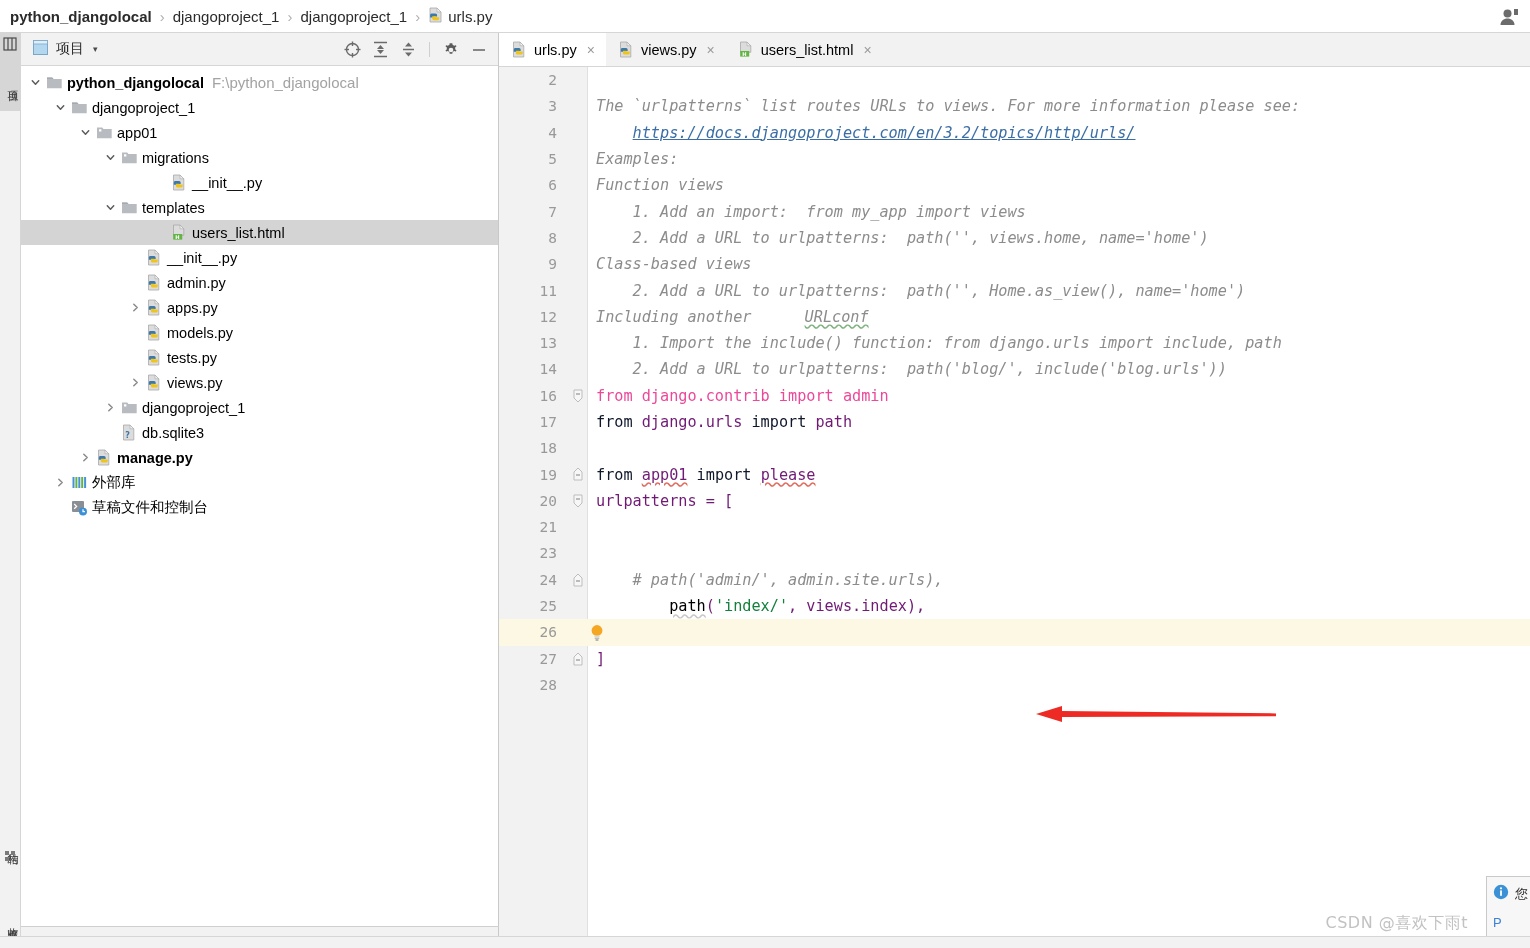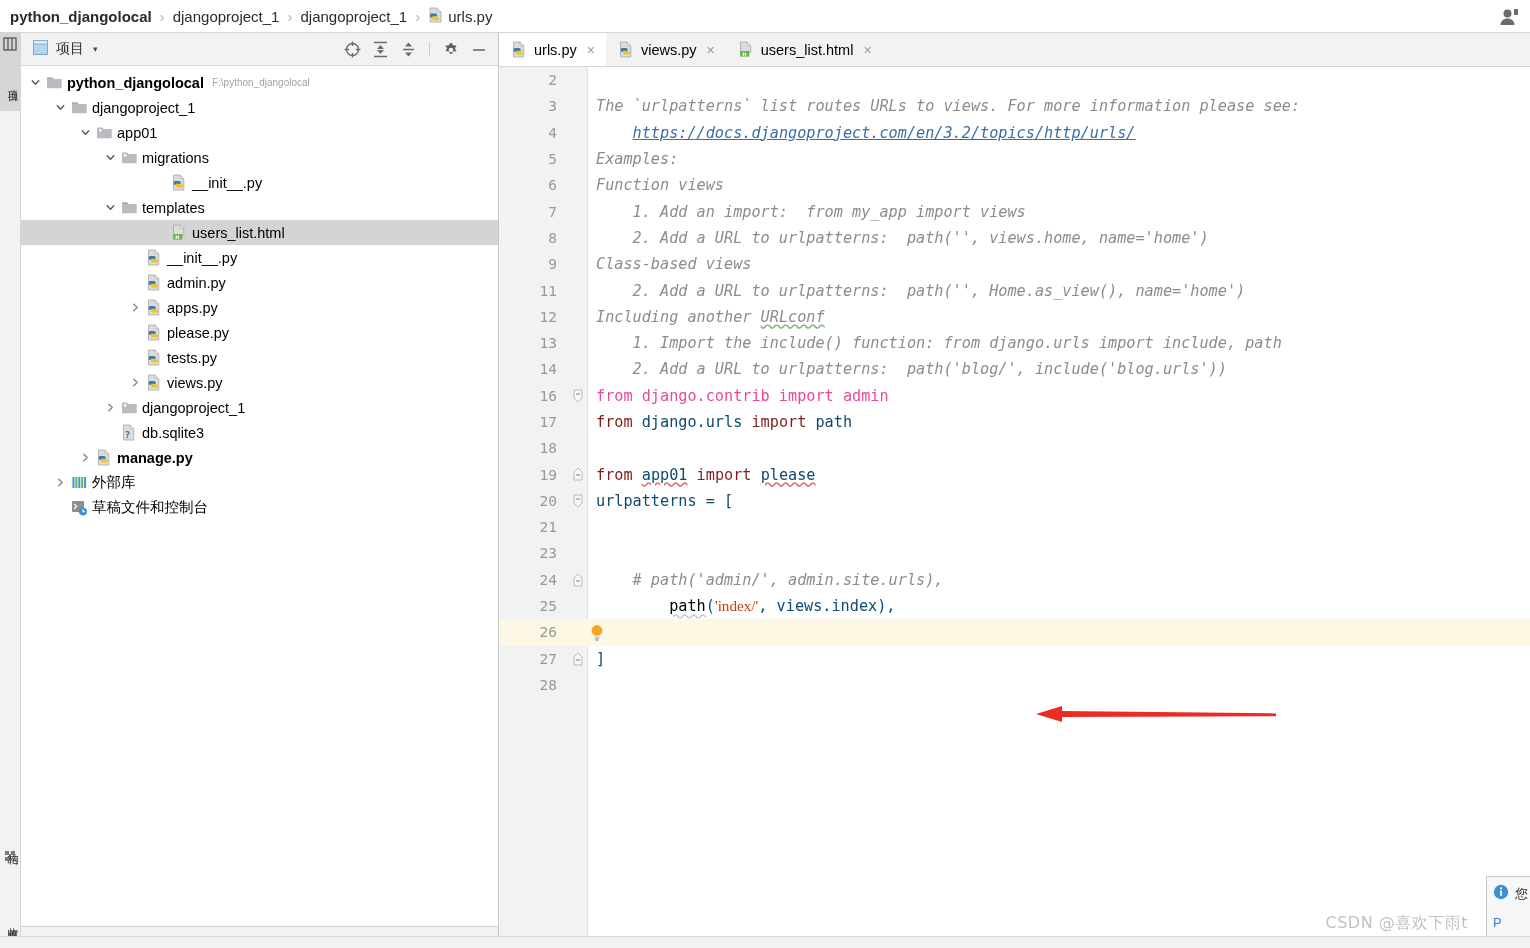--- a/index.html
+++ b/index.html
@@ -111,21 +111,21 @@
     cursor: default;
   }
   .trow.selected { background: #d4d4d4; }
   .twist {
     width: 13px; height: 13px;
     display: inline-flex; align-items: center; justify-content: center;
     flex: 0 0 auto;
   }
   .tlabel { margin-left: 4px; }
   .tlabel.bold { font-weight: bold; }
-  .tpath { color: #a3a3a3; margin-left: 8px; font-size: 10px; }
+  .tpath { color: #a3a3a3; margin-left: 8px; font-size: 15px; }
   .ticon { flex: 0 0 auto; display: inline-flex; align-items: center; }
 
   
   .editor-area {
     position: absolute; left: 499px; top: 33px;
     width: 1031px; height: 915px;
     background: #ffffff;
   }
   .tab-bar {
     position: relative;
@@ -193,38 +193,39 @@
     position: relative; height: 26.3px;
   }
   .ctext {
     padding-left: 9px;
     white-space: pre;
     color: #000;
   }
   
   .s-doc     { color: #8c8c8c; font-style: italic; }
   .s-link    { color: #3a6ea5; font-style: italic; text-decoration: underline; }
-  .s-kw      { color: #7f1d1d; font-weight: 500; }
-  .s-str     { color: #c2410c; font-family: Liberation Serif, serif; }
-  .s-plain   { color: #0c4a6e; }
+  .s-kw      { color: #0f172a; font-weight: 500; }
+  .s-str     { color: #15803d; }
+  .s-plain   { color: #701a75; }
   .s-dim     { color: #ec4899; }
   .s-comment { color: #8c8c8c; font-style: italic; }
   .s-brhl    { background: #c5dffc; }
   .s-fnname  { color: #000000; }
   .squiggle-red {
     text-decoration: underline;
     text-decoration-style: wavy;
     text-decoration-color: #e06c5e;
     text-underline-offset: 2px;
   }
   .squiggle-green {
     text-decoration: underline;
     text-decoration-style: wavy;
     text-decoration-color: #7fb37f;
     text-underline-offset: 2px;
+    margin-left: 44px;
   }
   .squiggle-gray {
     text-decoration: underline;
     text-decoration-style: wavy;
     text-decoration-color: #c8c8c8;
     text-underline-offset: 2px;
   }
   .cn-comment {
     font-family: "DejaVu Sans", sans-serif;
     font-style: italic;
@@ -548,21 +549,21 @@
         <div class="trow" style="padding-left: 108px;">
           <span class="twist"></span>
           <span class="ticon" style="margin-left: 4px;">
             <svg width="17" height="17" viewBox="0 0 17 17">
               <path d="M2.5 1 h6.5 l3.8 3.8 v11.2 h-10.3 z" fill="#dcdcdc" stroke="#a8a8a8" stroke-width="0.8"></path>
               <path d="M9 1 l3.8 3.8 h-3.8 z" fill="#f0f0f0" stroke="#a8a8a8" stroke-width="0.6"></path>
               <path d="M4 7 h4.1 a1.55 1.55 0 0 1 1.55 1.55 v1.35 h-3.3 v0.85 h-3.5 v-2.2 a1.55 1.55 0 0 1 1.15 -1.55 z" fill="#3c78aa"></path>
               <path d="M6.1 13.5 h4.1 a1.55 1.55 0 0 0 1.55 -1.55 v-1.35 h-3.3 v-0.85 h-3.5 v2.2 a1.55 1.55 0 0 0 1.15 1.55 z" fill="#f0c419"></path>
             </svg>
           </span>
-          <span class="tlabel">please.py</span>
+          <span class="tlabel">models.py</span>
         </div>
         <div class="trow" style="padding-left: 108px;">
           <span class="twist"></span>
           <span class="ticon" style="margin-left: 4px;">
             <svg width="17" height="17" viewBox="0 0 17 17">
               <path d="M2.5 1 h6.5 l3.8 3.8 v11.2 h-10.3 z" fill="#dcdcdc" stroke="#a8a8a8" stroke-width="0.8"></path>
               <path d="M9 1 l3.8 3.8 h-3.8 z" fill="#f0f0f0" stroke="#a8a8a8" stroke-width="0.6"></path>
               <path d="M4 7 h4.1 a1.55 1.55 0 0 1 1.55 1.55 v1.35 h-3.3 v0.85 h-3.5 v-2.2 a1.55 1.55 0 0 1 1.15 -1.55 z" fill="#3c78aa"></path>
               <path d="M6.1 13.5 h4.1 a1.55 1.55 0 0 0 1.55 -1.55 v-1.35 h-3.3 v-0.85 h-3.5 v2.2 a1.55 1.55 0 0 0 1.15 1.55 z" fill="#f0c419"></path>
             </svg>

